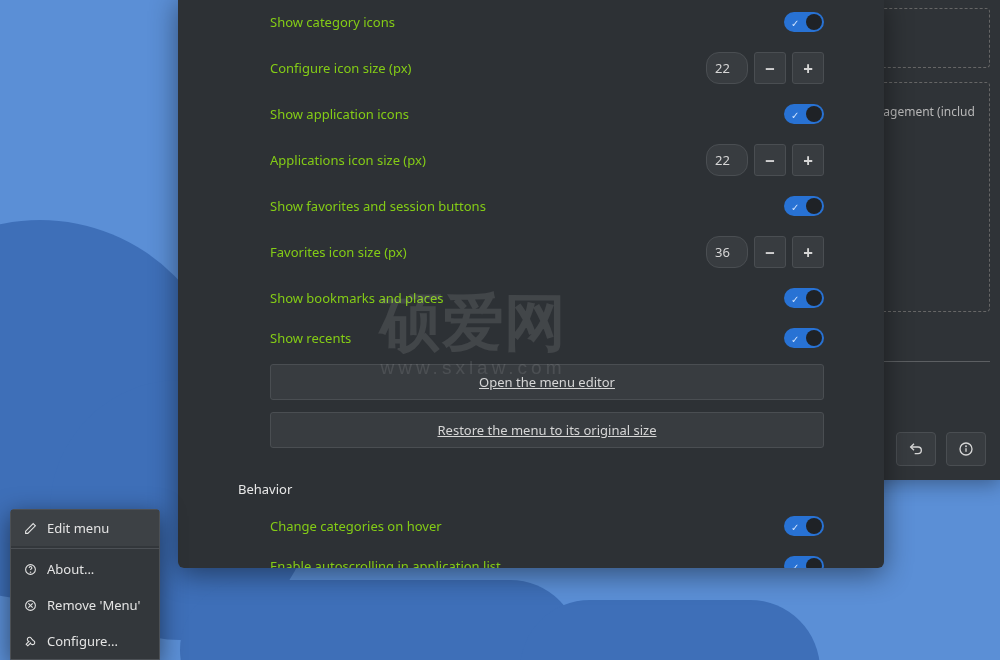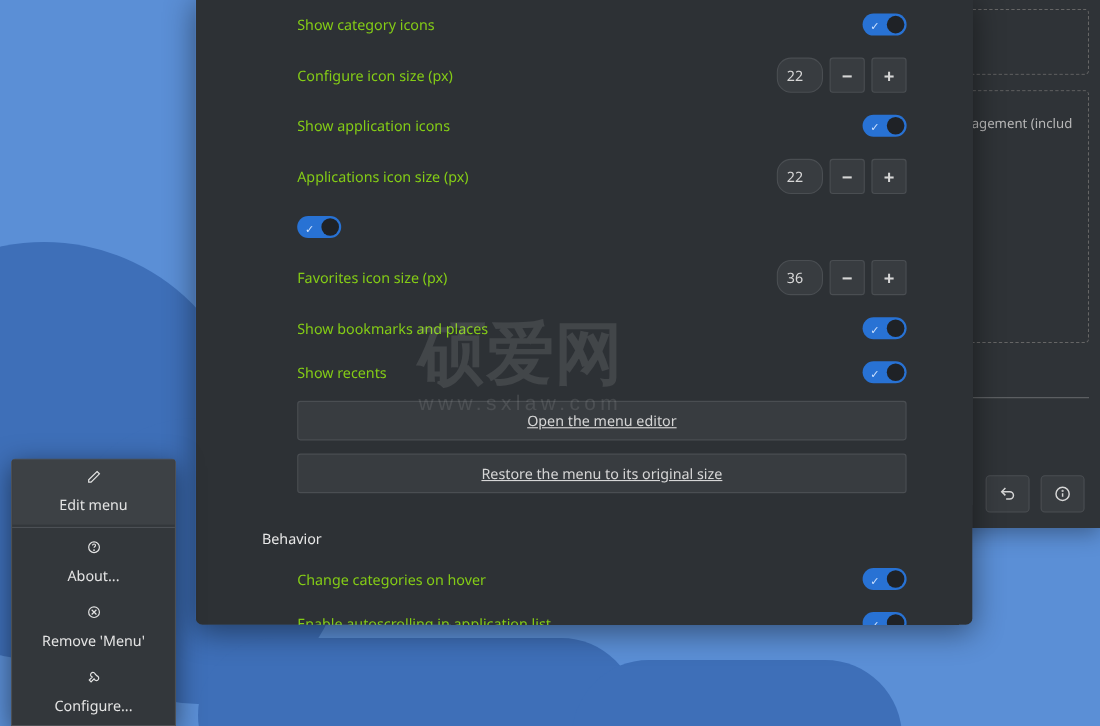--- a/index.html
+++ b/index.html
@@ -107,21 +107,21 @@
     left: 10px;
     bottom: 0;
     width: 150px;
     background: #33373b;
     border: 1px solid #4c5055;
     border-radius: 4px 4px 0 0;
     box-shadow: 0 6px 24px rgba(0,0,0,.5);
   }
   .ctx-item {
     display: flex; align-items: center; gap: 10px;
-    padding: 9px 12px; cursor: pointer; color: #e4e4e4; flex-direction: column;
+    padding: 9px 12px; cursor: pointer; color: #e4e4e4;
   }
   .ctx-item.highlight { background: #3d4145; }
   .ctx-sep { height: 1px; background: #4c5055; margin: 2px 0; }
   .ctx-icon { width: 14px; display: inline-flex; justify-content: center; font-size: 13px; }
 
   
   .watermark {
     position: absolute; left: 380px; top: 292px; pointer-events: none;
     color: rgba(255,255,255,.10); font-size: 62px; font-weight: 700;
     font-family: "Microsoft YaHei", sans-serif; text-align: center; line-height: 1;
@@ -195,20 +195,21 @@
   <div class="row">
     <span class="row-label">Applications icon size (px)</span>
     <span class="spin">
       <span class="val">22</span>
       <span class="btn">−</span>
       <span class="btn">+</span>
     </span>
   </div>
 
   <div class="row">
+    <span class="row-label">Show favorites and session buttons</span>
     <span class="toggle on">
           <span class="check">✓</span>
           <span class="knob"></span>
         </span>
   </div>
 
   <div class="row">
     <span class="row-label">Favorites icon size (px)</span>
     <span class="spin">
       <span class="val">36</span>

